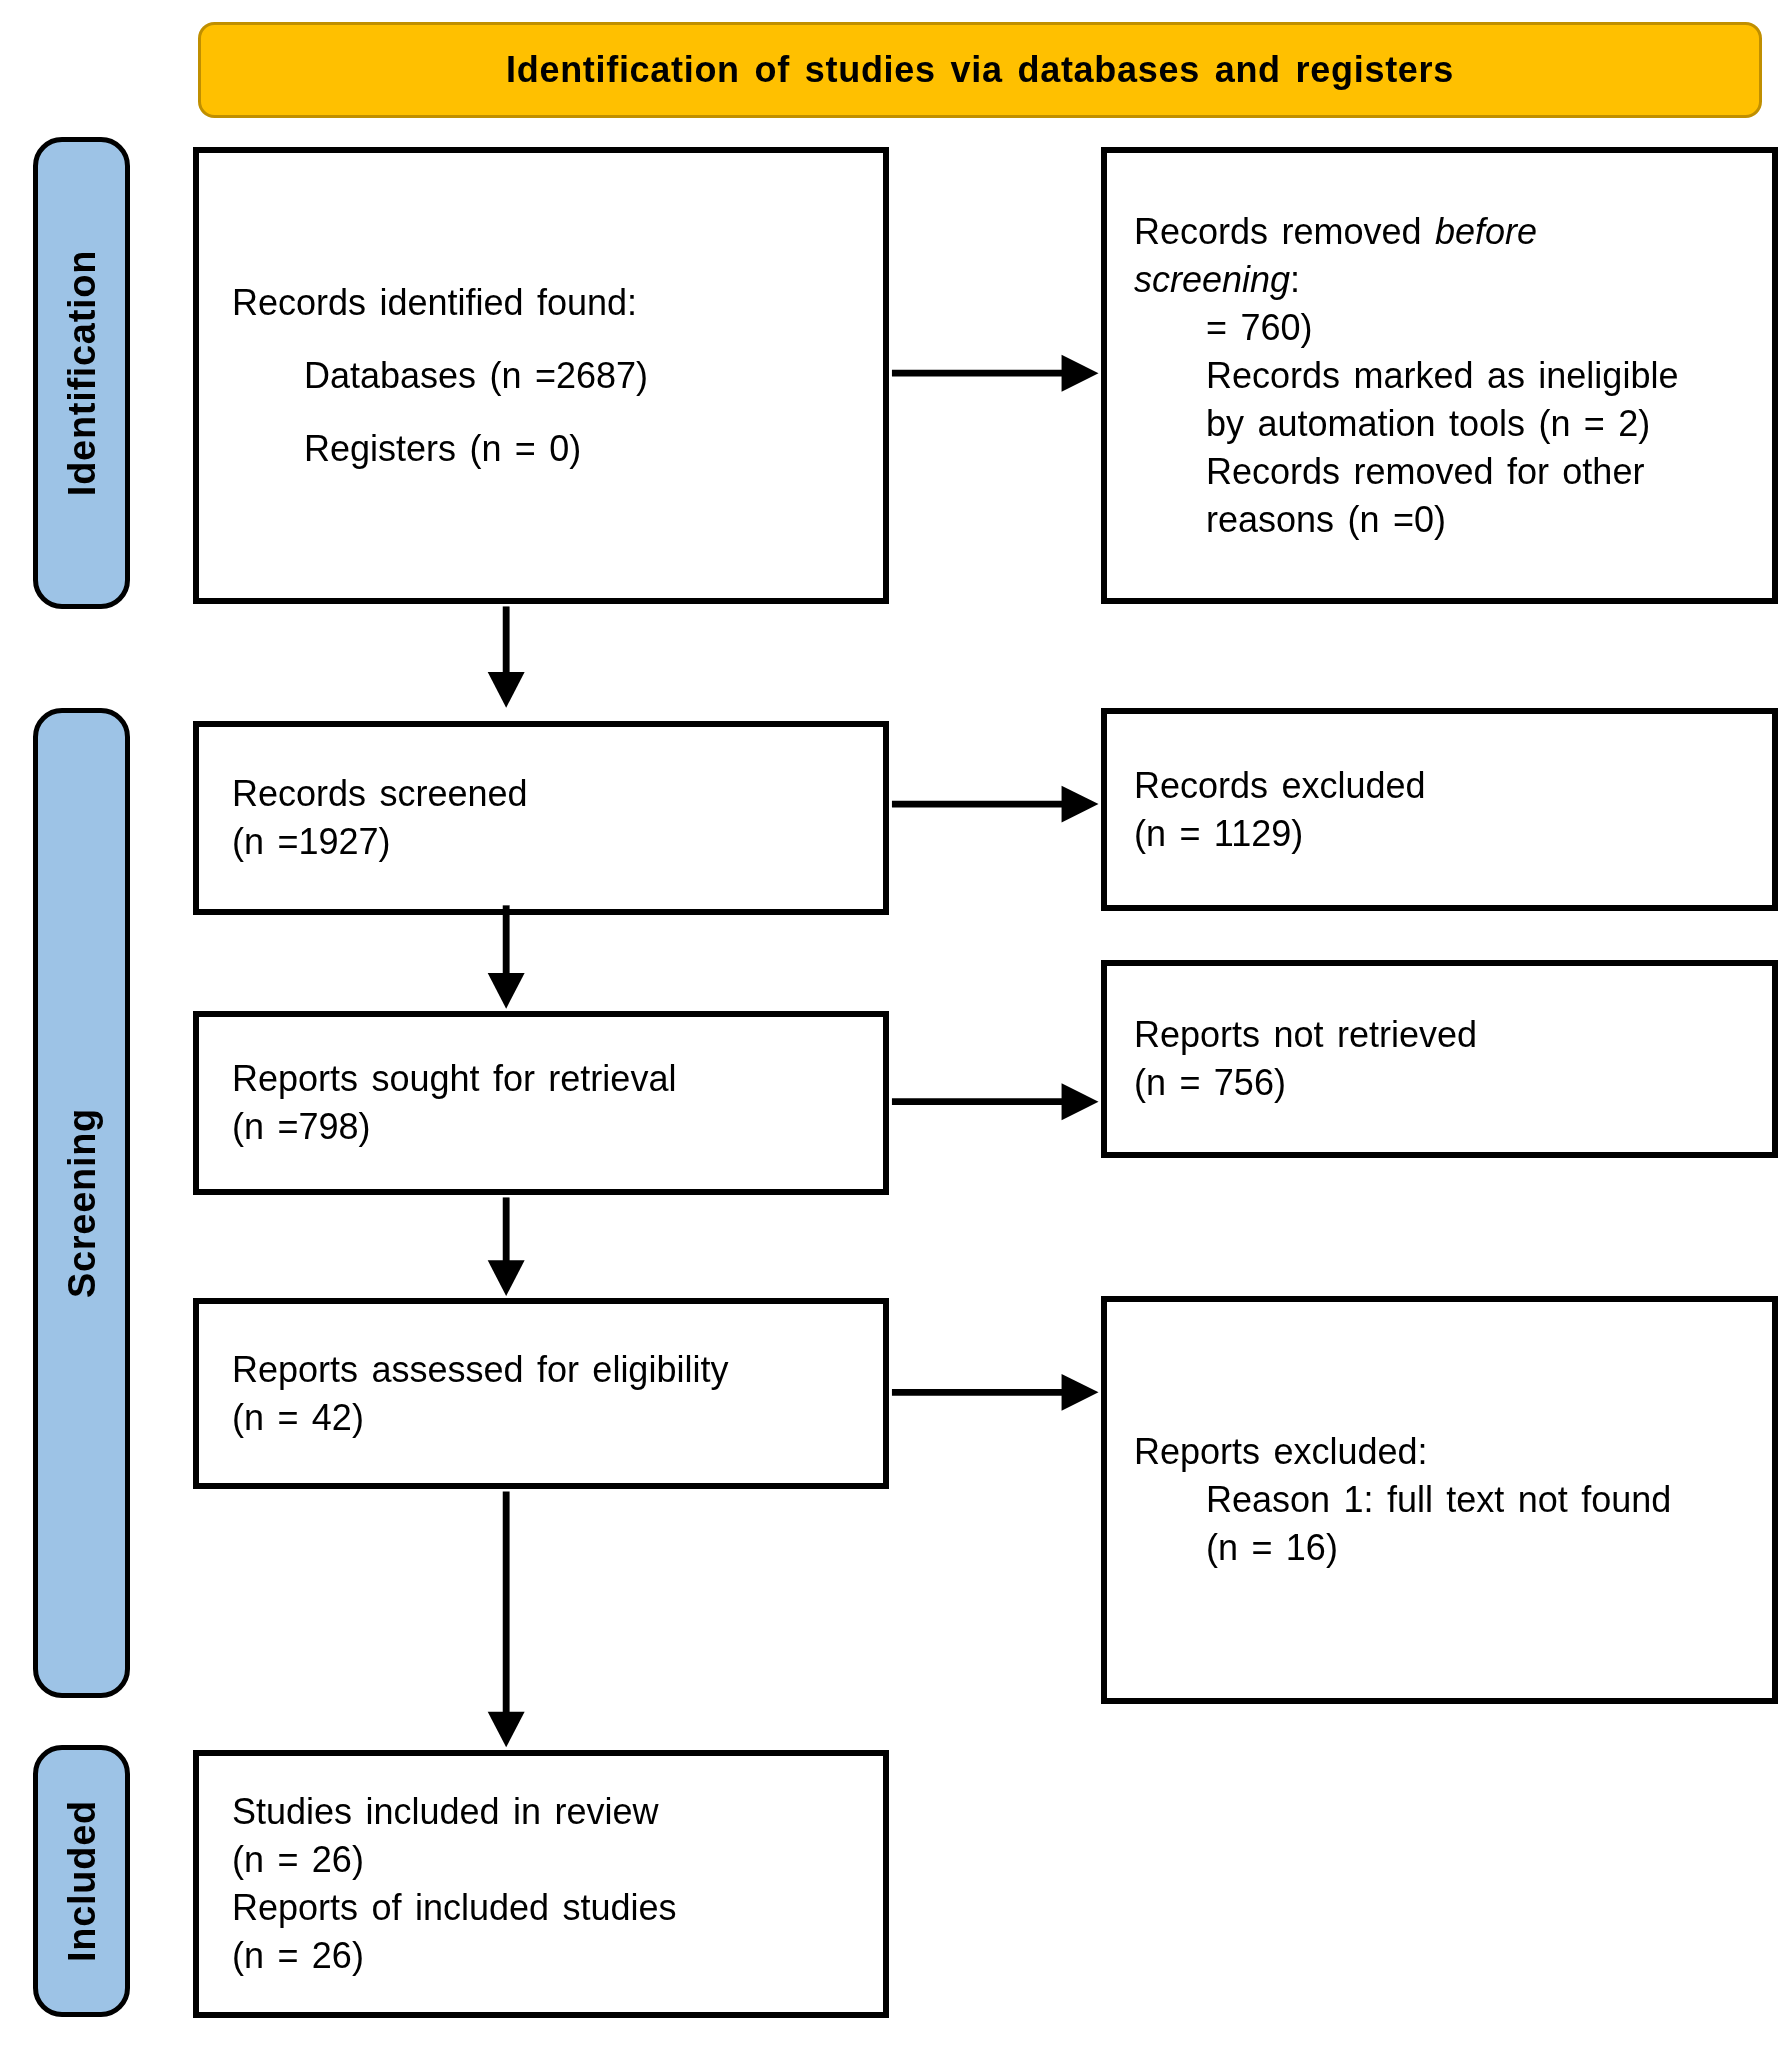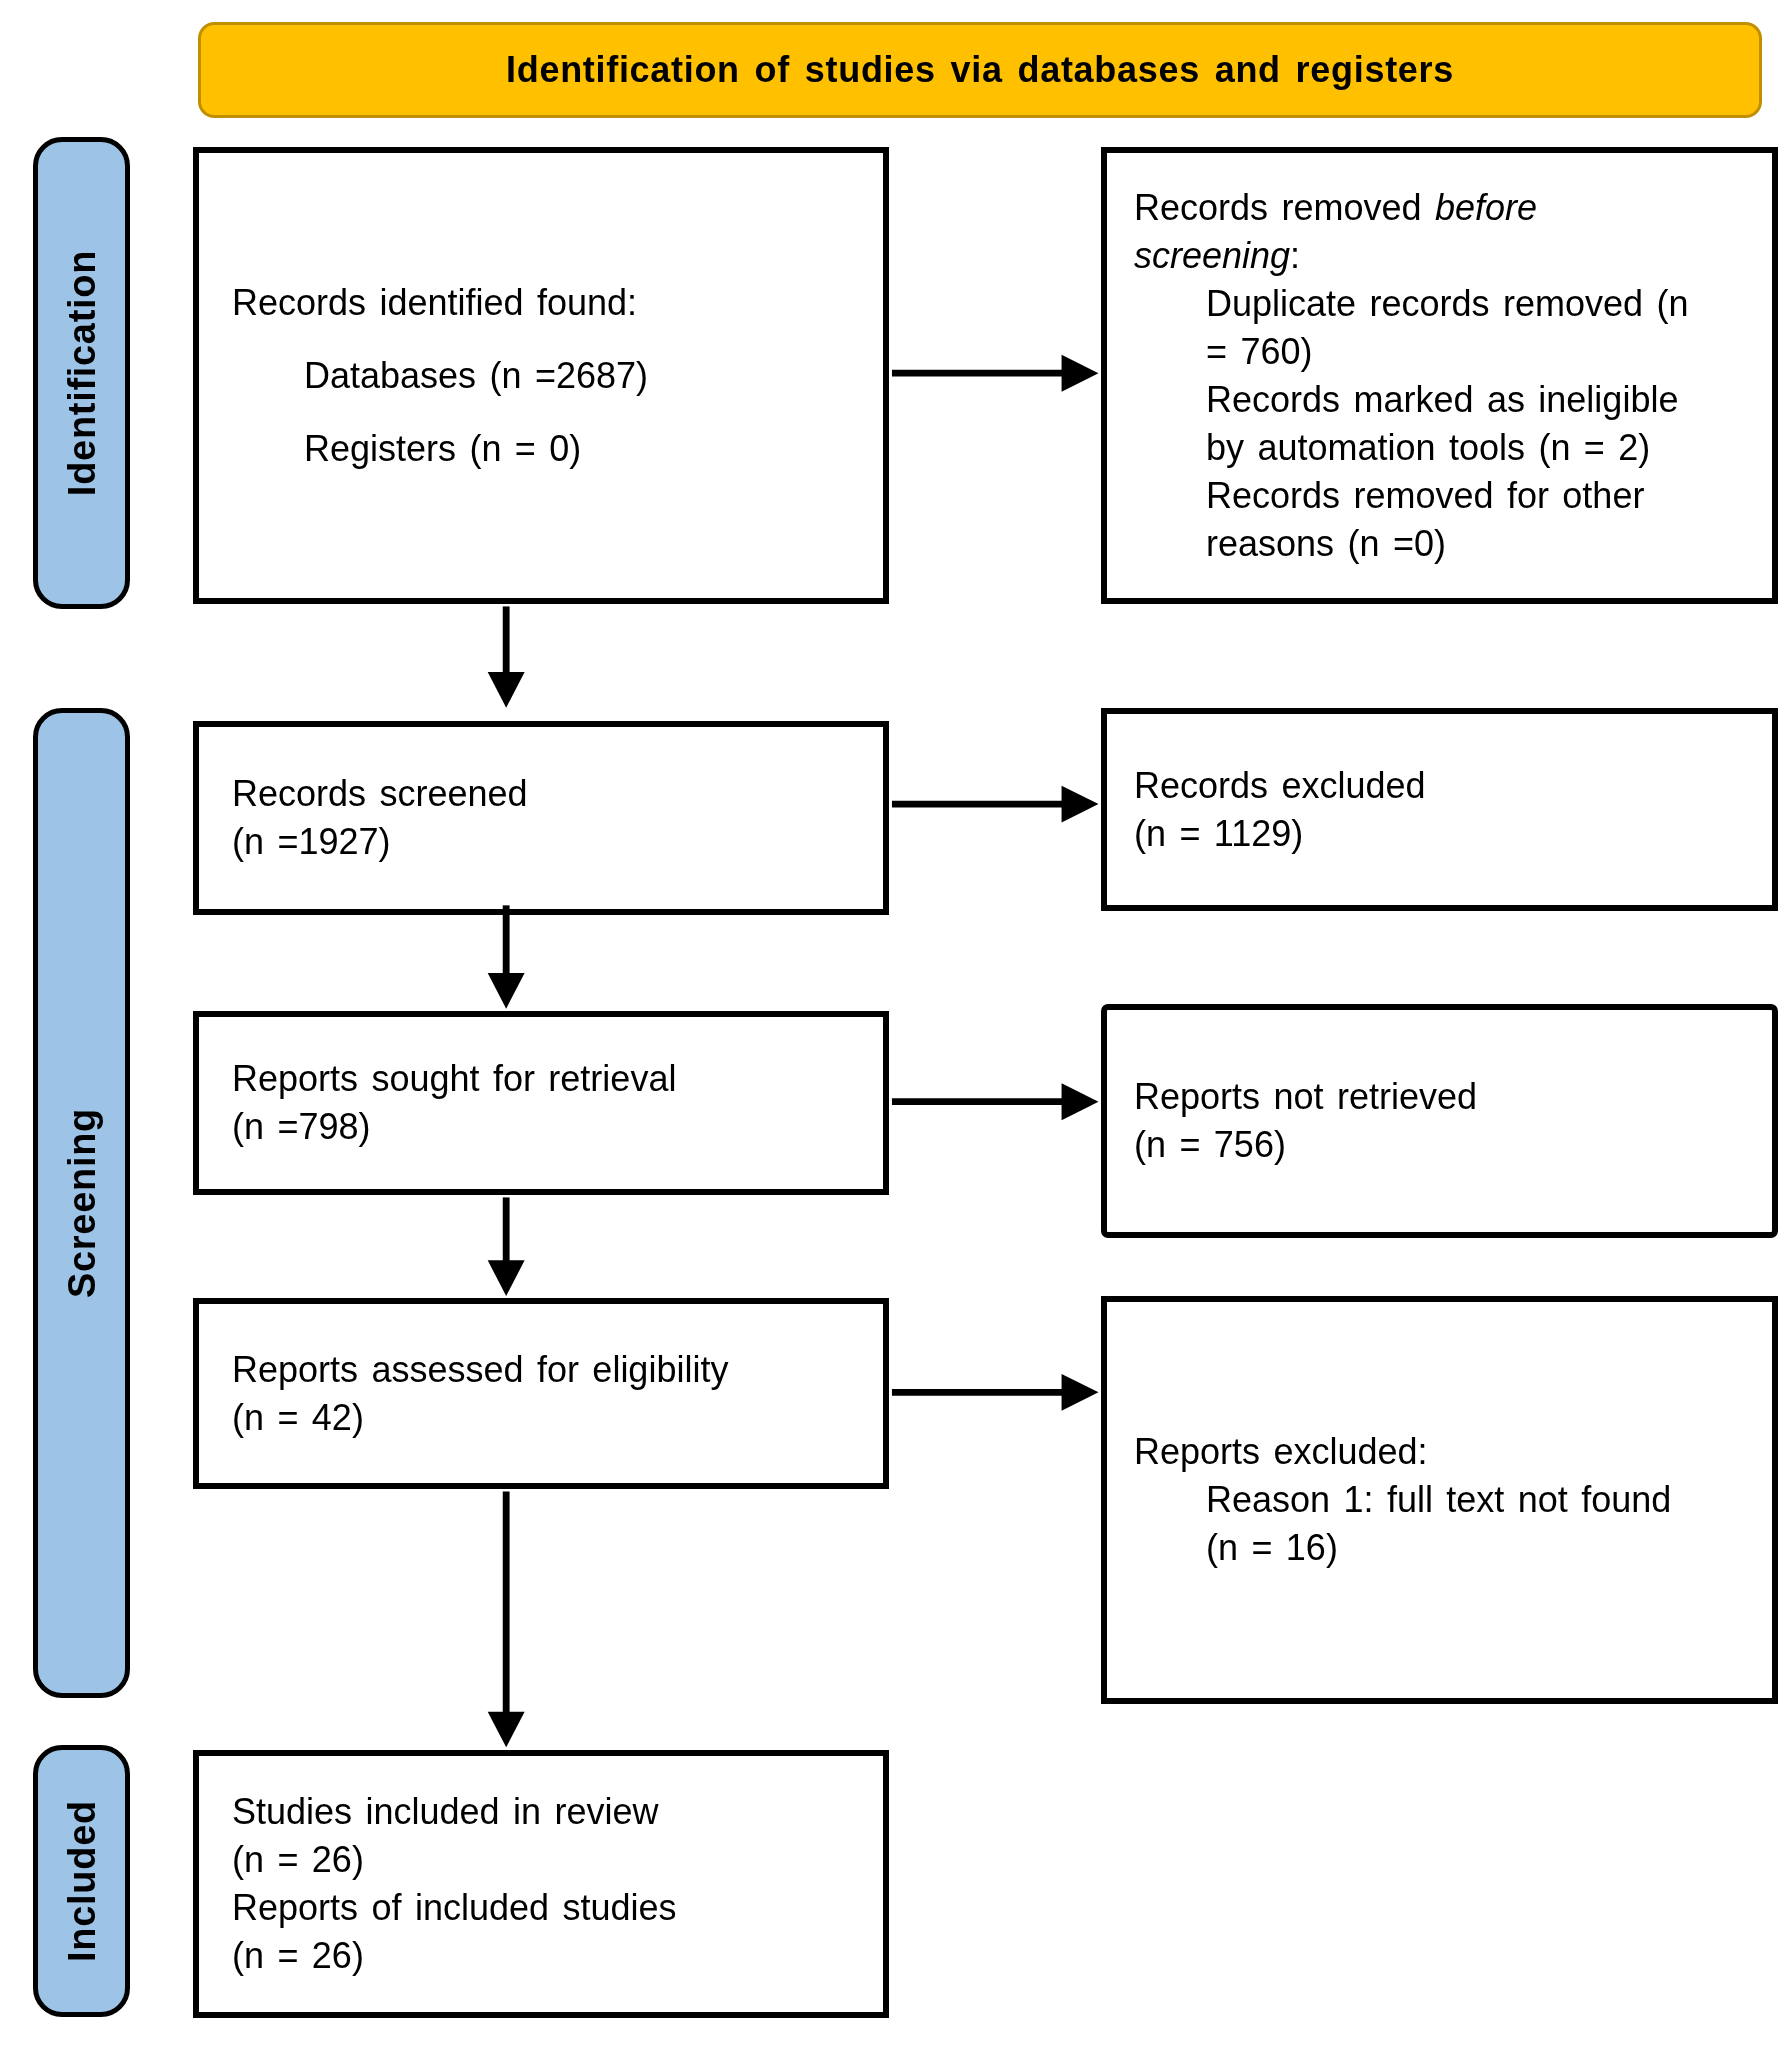--- a/index.html
+++ b/index.html
@@ -74,21 +74,20 @@
 
   <div id="box-records-identified" class="flow-box col-left" style="top:147px;height:457px;">
       <div class="line"><span>Records identified found:</span></div>
       <div class="line" style="padding-left: 72px;"><span>Databases (n =2687)</span></div>
       <div class="line" style="padding-left: 72px;"><span>Registers (n = 0)</span></div>
     </div>
 
   <div class="flow-box col-right" style="top:147px;height:457px;">
       <div class="line"><span>Records removed </span><span style="font-style: italic;">before</span></div>
       <div class="line"><span style="font-style: italic;">screening</span><span>:</span></div>
-      <div class="line" style="padding-left: 72px;"><span>Duplicate records removed (n</span></div>
       <div class="line" style="padding-left: 72px;"><span>= 760)</span></div>
       <div class="line" style="padding-left: 72px;"><span>Records marked as ineligible</span></div>
       <div class="line" style="padding-left: 72px;"><span>by automation tools (n = 2)</span></div>
       <div class="line" style="padding-left: 72px;"><span>Records removed for other</span></div>
       <div class="line" style="padding-left: 72px;"><span>reasons (n =0)</span></div>
     </div>
 
   <div class="flow-box col-left" style="top:709px;height:194px;margin-top:12px;">
       <div class="line"><span>Records screened</span></div>
       <div class="line"><span>(n =1927)</span></div>
@@ -97,21 +96,21 @@
   <div class="flow-box col-right" style="top:708px;height:203px;">
       <div class="line"><span>Records excluded</span></div>
       <div class="line"><span>(n = 1129)</span></div>
     </div>
 
   <div class="flow-box col-left" style="top:1011px;height:184px;">
       <div class="line"><span>Reports sought for retrieval</span></div>
       <div class="line"><span>(n =798)</span></div>
     </div>
 
-  <div class="flow-box col-right" style="top:1004px;height:234px;border-radius:7px;">
+  <div class="flow-box col-right" style="top:960px;height:198px;">
       <div class="line"><span>Reports not retrieved</span></div>
       <div class="line"><span>(n = 756)</span></div>
     </div>
 
   <div class="flow-box col-left" style="top:1298px;height:191px;">
       <div class="line"><span>Reports assessed for eligibility</span></div>
       <div class="line"><span>(n = 42)</span></div>
     </div>
 
   <div class="flow-box col-right" style="top:1296px;height:408px;">

